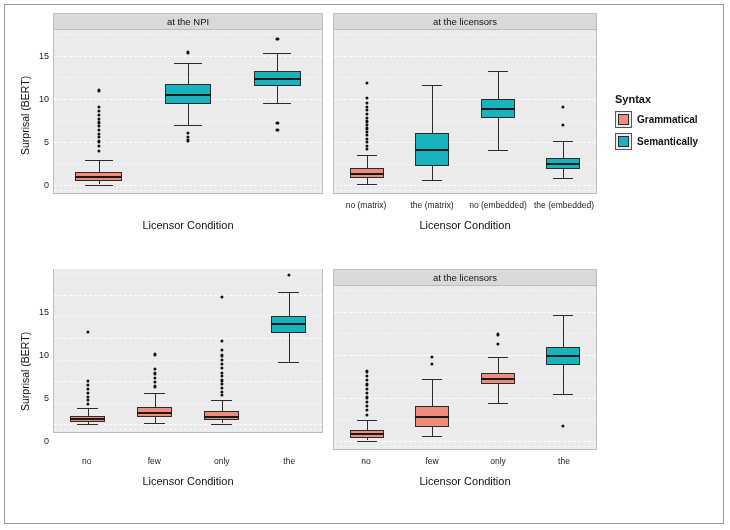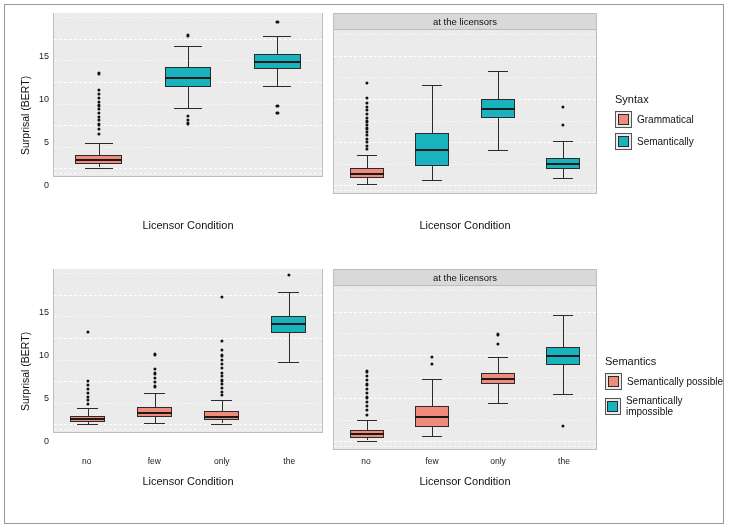--- a/index.html
+++ b/index.html
@@ -41,37 +41,38 @@
   .xlabels{position:absolute;height:16px;font-size:8.5px;color:#222;}
   .xlabels span{position:absolute;transform:translateX(-50%);white-space:nowrap;text-align:center;}
   .xtitle{position:absolute;font-size:11px;color:#111;text-align:center;}
 
   .box{position:absolute;box-sizing:border-box;border:1px solid #2b2b2b;}
   .whisk{position:absolute;background:#2b2b2b;width:1px;}
   .cap{position:absolute;background:#2b2b2b;height:1px;}
   .median{position:absolute;background:#1a1a1a;height:2px;}
   .pt{position:absolute;width:3.2px;height:3.2px;border-radius:50%;background:#111;transform:translate(-50%,-50%);}
 
-  .legend{position:absolute;font-size:10px;color:#111;}
+  .legend{position:absolute;font-size:10px;color:#111;font-weight:bold;}
   .legend .ltitle{font-size:11px;margin-bottom:6px;}
   .legend .lrow{display:flex;align-items:center;margin-bottom:5px;}
   .legend .swatch{width:15px;height:15px;border:1px solid #555;margin-right:5px;background:#ebebeb;
     display:flex;align-items:center;justify-content:center;}
   .legend .swatch i{display:block;width:9px;height:9px;border:1px solid #2b2b2b;}
 </style>
 </head>
 <body>
 
 <div class="frame">
 
   <div class="row top">
 
     <div class="ytitle" style="left:14px;top:148px;">Surprisal (BERT)</div>
 
     <div class="panel" id="p-tl" style="left:48px;width:270px;">
+      <div class="strip">at the NPI</div>
       <div class="plotarea">
           <div class="gridline" style="top: 155.368px;"></div>
           <div class="gridline" style="top: 112.211px;"></div>
           <div class="gridline" style="top: 69.0526px;"></div>
           <div class="gridline" style="top: 25.8947px;"></div>
           <div class="gridline minor" style="top: 133.789px;"></div>
           <div class="gridline minor" style="top: 90.6316px;"></div>
           <div class="gridline minor" style="top: 47.4737px;"></div>
           <div class="gridline minor" style="top: 4.31579px;"></div>
           <div class="gridline minor" style="top: 159.684px;"></div>
@@ -164,20 +165,26 @@
           <div class="box" style="left: 146.72px; width: 34.06px; top: 69.0526px; height: 18.9895px; background: rgb(25, 179, 189);"></div>
           <div class="median" style="left: 146.72px; width: 34.06px; top: 77.5474px;"></div>
           <div class="whisk" style="left: 229.25px; top: 111.347px; height: 37.1158px;"></div>
           <div class="cap" style="left: 219.032px; width: 20.436px; top: 148.463px;"></div>
           <div class="cap" style="left: 219.032px; width: 20.436px; top: 111.347px;"></div>
           <div class="box" style="left: 212.22px; width: 34.06px; top: 127.747px; height: 11.2211px; background: rgb(25, 179, 189);"></div>
           <div class="median" style="left: 212.22px; width: 34.06px; top: 132.789px;"></div>
           <div class="pt" style="left: 229.25px; top: 94.9474px;"></div>
           <div class="pt" style="left: 229.25px; top: 76.8211px;"></div>
         </div>
+      <div class="xlabels" style="left:0;top:187px;width:264px;">
+        <span style="left:12.5%">no (matrix)</span>
+        <span style="left:37.5%">the (matrix)</span>
+        <span style="left:62.5%">no (embedded)</span>
+        <span style="left:87.5%">the (embedded)</span>
+      </div>
       <div class="xtitle" style="left:0;top:206px;width:264px;">Licensor Condition</div>
     </div>
 
     <div class="legend" style="left:610px;top:86px;">
       <div class="ltitle">Syntax</div>
       <div class="lrow">
         <span class="swatch">
             <i style="background:#f08a7a"></i>
           </span>
         <span>Grammatical</span>
@@ -322,30 +329,15 @@
         </div>
       <div class="xlabels" style="left:0;top:187px;width:264px;">
         <span style="left:12.5%">no</span>
         <span style="left:37.5%">few</span>
         <span style="left:62.5%">only</span>
         <span style="left:87.5%">the</span>
       </div>
       <div class="xtitle" style="left:0;top:206px;width:264px;">Licensor Condition</div>
     </div>
 
-    <div class="legend" style="left:600px;top:92px;">
-      <div class="ltitle">Semantics</div>
-      <div class="lrow">
-        <span class="swatch">
-            <i style="background:#f08a7a"></i>
-          </span>
-        <span>Semantically possible</span>
-      </div>
-      <div class="lrow">
-        <span class="swatch">
-            <i style="background:#19b3bd"></i>
-          </span>
-        <span>Semantically impossible</span>
-      </div>
-    </div>
   </div>
 
 </div>
 
 </body></html>

